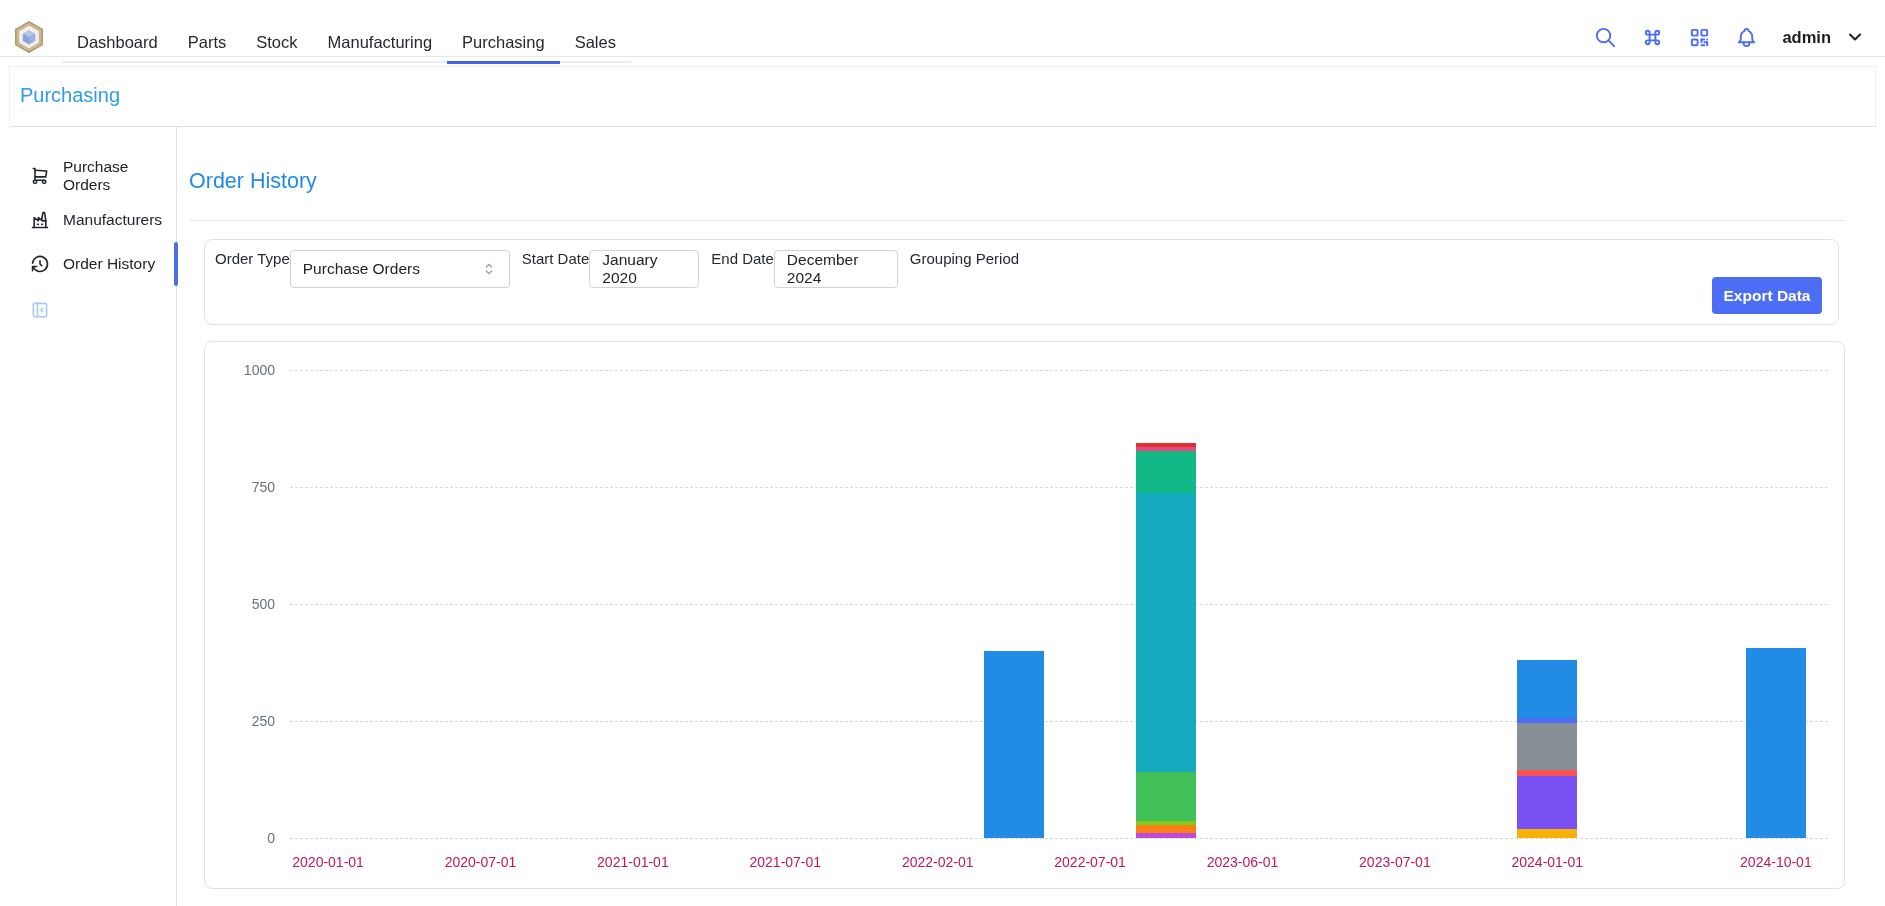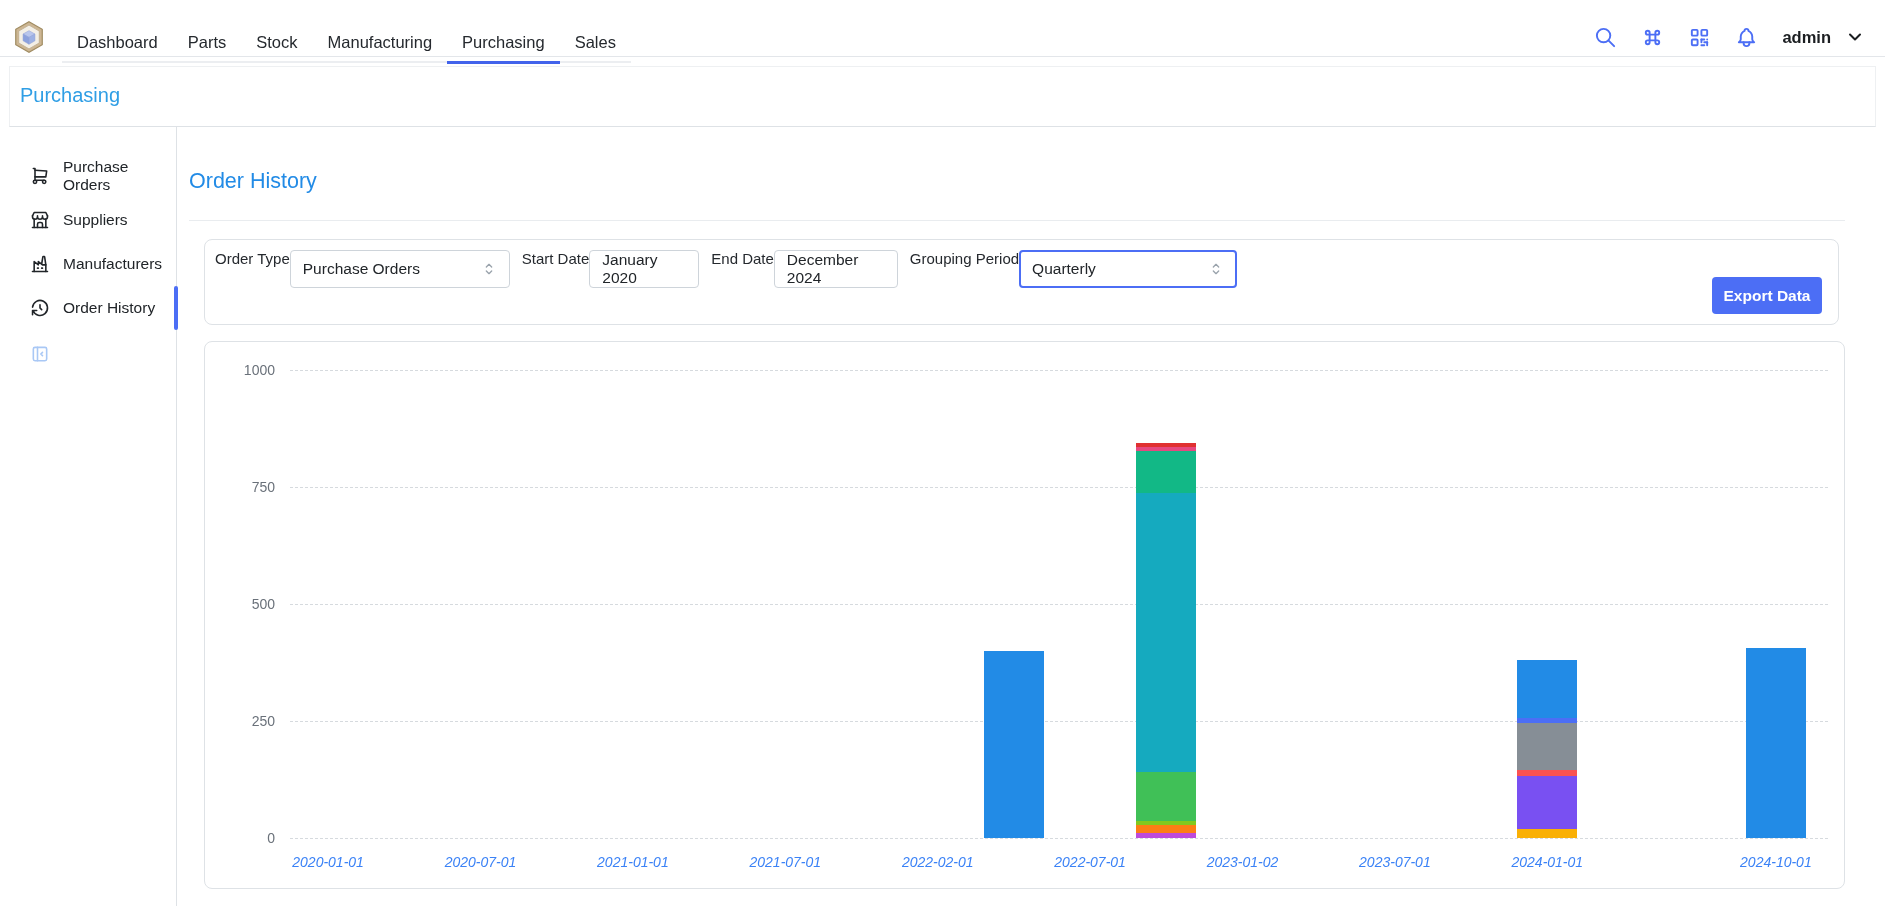--- a/index.html
+++ b/index.html
@@ -46,21 +46,21 @@
   .w-start { width:110px; }
   .w-end { width:124px; }
   .w-group { width:218px; }
   .export-wrap { margin-left:auto; align-self:flex-end; }
   .export-btn { width:110px; height:37px; background:#4c6ef5; color:#fff; border:none; border-radius:4px; font-size:15.5px; font-weight:600; font-family:"Liberation Sans", sans-serif; cursor:pointer; }
 
   
   .chart-card { margin:16px 0 0 15px; width:1641px; height:548px; border:1px solid #dee2e6; border-radius:8px; background:#fff; position:relative; overflow:hidden; }
   .gridline { position:absolute; height:0; border-top:1px dashed #d6dade; }
   .ytick { position:absolute; left:0; text-align:right; font-size:14px; color:#6a717a; height:18px; line-height:18px; }
-  .xtick { position:absolute; width:124px; text-align:center; font-size:14px; color:#3b82f6;font-style:italic; }
+  .xtick { position:absolute; width:124px; text-align:center; font-size:14px; color:#be185d; }
   .seg { position:absolute; }
 </style>
 </head>
 <body>
 
 <div class="header">
   <svg class="logo" viewBox="0 0 40 40">
     <polygon points="20,2 35.6,11 35.6,29 20,38 4.4,29 4.4,11" fill="#cdb693" stroke="#a08c62" stroke-width="1.4"></polygon>
     <polygon points="20,6 32.1,13 32.1,27 20,34 7.9,27 7.9,13" fill="#f3efe6" stroke="#bfae8e" stroke-width="1"></polygon>
     <polygon points="20,12.5 27,16.5 20,20.5 13,16.5" fill="#b9c6ec" stroke="#8fa0d8" stroke-width="0.6"></polygon>
@@ -118,31 +118,20 @@
           <circle cx="6" cy="19" r="2"></circle>
           <circle cx="17" cy="19" r="2"></circle>
           <path d="M17 17h-11v-14h-2"></path>
           <path d="M6 5l14 1l-1 7h-13"></path>
         </svg>
       <span>Purchase Orders</span>
     </div>
     <div class="side-item">
       <svg class="sicon" viewBox="0 0 24 24" fill="none" stroke="currentColor" stroke-width="1.9" stroke-linecap="round" stroke-linejoin="round">
           <path d="M3 21h18"></path>
-          <path d="M3 7v1a3 3 0 0 0 6 0v-1m0 1a3 3 0 0 0 6 0v-1m0 1a3 3 0 0 0 6 0v-1"></path>
-          <path d="M3 7l2 -4h14l2 4"></path>
-          <path d="M5 21v-10.15"></path>
-          <path d="M19 21v-10.15"></path>
-          <path d="M9 21v-4a2 2 0 0 1 2 -2h2a2 2 0 0 1 2 2v4"></path>
-        </svg>
-      <span>Suppliers</span>
-    </div>
-    <div class="side-item">
-      <svg class="sicon" viewBox="0 0 24 24" fill="none" stroke="currentColor" stroke-width="1.9" stroke-linecap="round" stroke-linejoin="round">
-          <path d="M3 21h18"></path>
           <path d="M5 21v-12l5 4v-4l5 4h4"></path>
           <path d="M19 21v-8l-1.436 -9.574a.5 .5 0 0 0 -.495 -.426h-1.145a.5 .5 0 0 0 -.494 .418l-1.43 8.582"></path>
           <path d="M9 17h1"></path>
           <path d="M14 17h1"></path>
         </svg>
       <span>Manufacturers</span>
     </div>
     <div class="side-item active">
       <svg class="sicon" viewBox="0 0 24 24" fill="none" stroke="currentColor" stroke-width="1.9" stroke-linecap="round" stroke-linejoin="round">
           <path d="M12 8l0 4l2 2"></path>
@@ -179,27 +168,20 @@
         </div>
       </div>
       <div class="field">
         <label>End Date</label>
         <div class="control w-end">
           <span>December 2024</span>
         </div>
       </div>
       <div class="field">
         <label>Grouping Period</label>
-        <div class="control select focused w-group">
-          <span>Quarterly</span>
-          <svg class="sel-icon" viewBox="0 0 24 24" fill="none" stroke="currentColor" stroke-width="2" stroke-linecap="round" stroke-linejoin="round">
-              <path d="M8 9l4 -4l4 4"></path>
-              <path d="M16 15l-4 4l-4 -4"></path>
-            </svg>
-        </div>
       </div>
       <div class="export-wrap">
         <button class="export-btn">Export Data</button>
       </div>
     </div>
 
     <div class="chart-card">
         <div class="gridline" style="top: 496px; left: 85px; width: 1538px;"></div>
         <div class="ytick" style="top: 487px; width: 70px;">0</div>
         <div class="gridline" style="top: 379px; left: 85px; width: 1538px;"></div>
@@ -209,21 +191,21 @@
         <div class="gridline" style="top: 145px; left: 85px; width: 1538px;"></div>
         <div class="ytick" style="top: 136px; width: 70px;">750</div>
         <div class="gridline" style="top: 28px; left: 85px; width: 1538px;"></div>
         <div class="ytick" style="top: 19px; width: 70px;">1000</div>
         <div class="xtick" style="left: 61.1px; top: 512px;">2020-01-01</div>
         <div class="xtick" style="left: 213.5px; top: 512px;">2020-07-01</div>
         <div class="xtick" style="left: 365.9px; top: 512px;">2021-01-01</div>
         <div class="xtick" style="left: 518.3px; top: 512px;">2021-07-01</div>
         <div class="xtick" style="left: 670.7px; top: 512px;">2022-02-01</div>
         <div class="xtick" style="left: 823.1px; top: 512px;">2022-07-01</div>
-        <div class="xtick" style="left: 975.5px; top: 512px;">2023-01-02</div>
+        <div class="xtick" style="left: 975.5px; top: 512px;">2023-06-01</div>
         <div class="xtick" style="left: 1127.9px; top: 512px;">2023-07-01</div>
         <div class="xtick" style="left: 1280.3px; top: 512px;">2024-01-01</div>
         <div class="xtick" style="left: 1508.9px; top: 512px;">2024-10-01</div>
         <div class="seg" title="2022-04-01" style="left: 778.9px; width: 60px; height: 187.2px; top: 308.8px; background: rgb(34, 139, 230);"></div>
         <div class="seg" title="2022-10-01" style="left: 931.3px; width: 60px; height: 5.148px; top: 490.852px; background: rgb(190, 75, 219);"></div>
         <div class="seg" title="2022-10-01" style="left: 931.3px; width: 60px; height: 7.956px; top: 482.896px; background: rgb(253, 126, 20);"></div>
         <div class="seg" title="2022-10-01" style="left: 931.3px; width: 60px; height: 4.212px; top: 478.684px; background: rgb(130, 201, 30);"></div>
         <div class="seg" title="2022-10-01" style="left: 931.3px; width: 60px; height: 49.14px; top: 429.544px; background: rgb(64, 192, 87);"></div>
         <div class="seg" title="2022-10-01" style="left: 931.3px; width: 60px; height: 278.46px; top: 151.084px; background: rgb(21, 170, 191);"></div>
         <div class="seg" title="2022-10-01" style="left: 931.3px; width: 60px; height: 42.12px; top: 108.964px; background: rgb(18, 184, 134);"></div>

